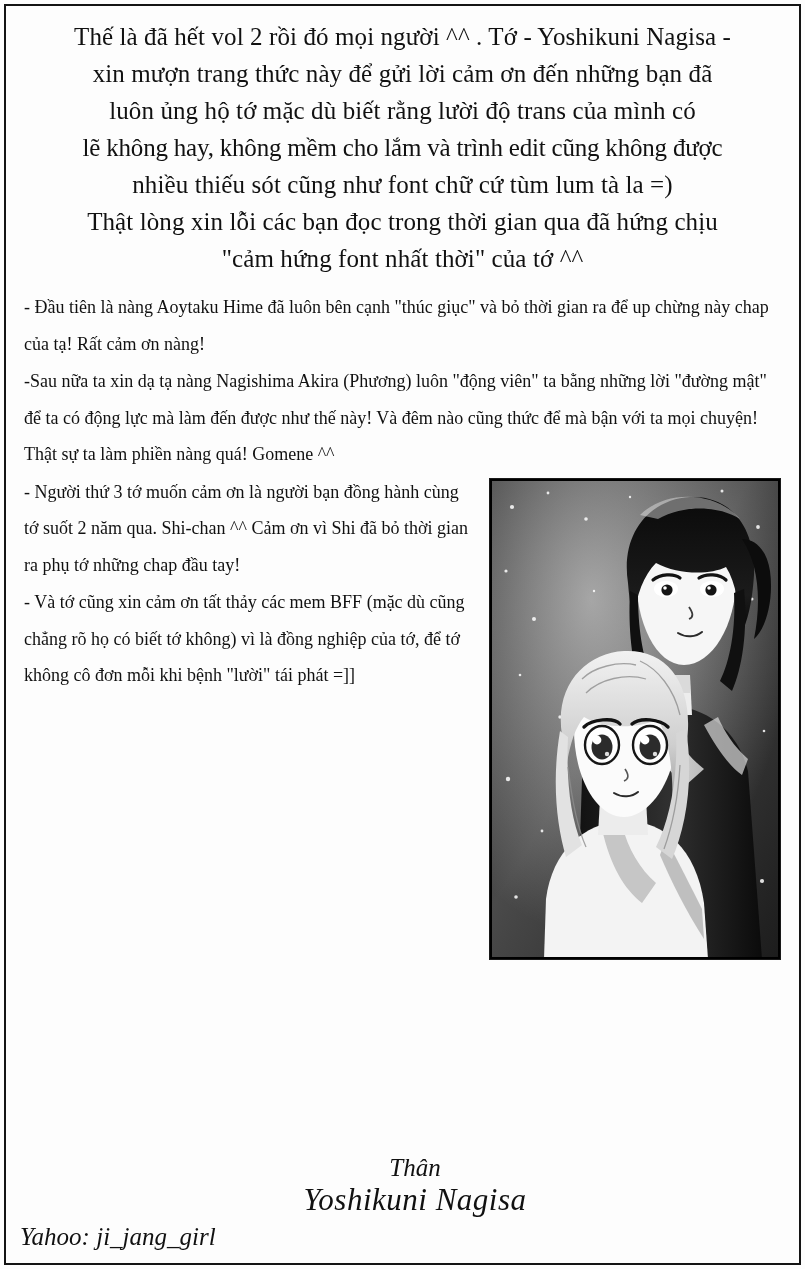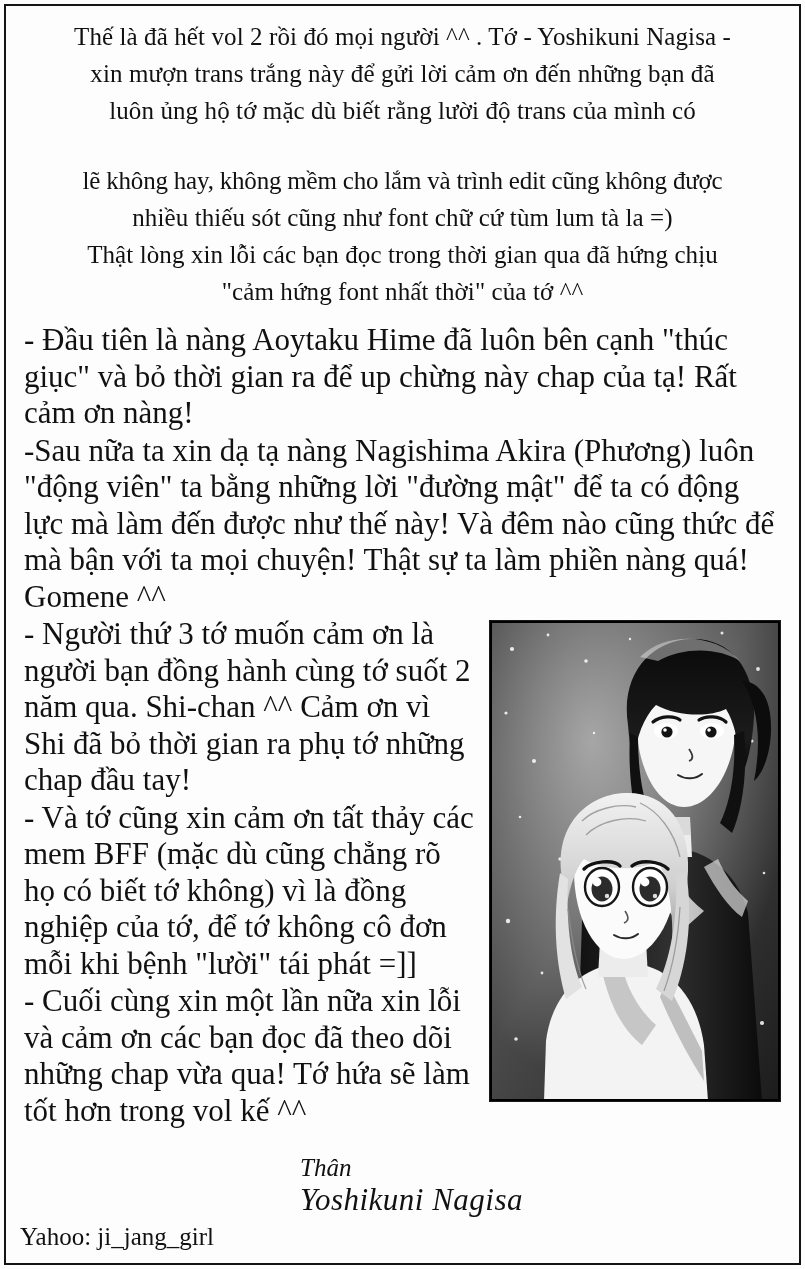--- a/index.html
+++ b/index.html
@@ -41,26 +41,25 @@
     color: #111111;
     text-align: center;
     letter-spacing: 0.1px;
   }
   .intro p {
     margin: 0;
     white-space: nowrap;
   }
   .intro .wide {
     letter-spacing: -0.2px;
-    margin-top: 33px;
   }
   .body-block {
     margin-top: 12px;
     font-family: "Liberation Serif", serif;
-    font-size: 31px;
+    font-size: 18px;
     line-height: 36.5px;
     color: #111111;
     text-align: left;
   }
   .body-block p {
     margin: 0 0 1px 0;
   }
   
   .art-figure {
     float: right;
@@ -75,55 +74,57 @@
   }
   .art-canvas {
     position: absolute;
     inset: 0;
   }
   .signature-area {
     position: absolute;
     left: 300px;
     bottom: 52px;
     width: 230px;
+    text-align: center;
     font-family: "Liberation Serif", serif;
     color: #111;
   }
   .sig-than {
     font-size: 25px;
     font-style: italic;
     line-height: 30px;
   }
   .sig-name {
     font-size: 31px;
     font-style: italic;
     line-height: 34px;
     letter-spacing: 0.5px;
   }
   .yahoo-line {
     position: absolute;
     left: 20px;
     bottom: 18px;
     font-family: "Liberation Serif", serif;
+    font-style: italic;
     font-size: 25px;
     color: #111;
   }
   .clear { clear: both; }
 </style>
 </head>
 <body>
 
 <div class="page">
   <div class="border-frame"></div>
 
   <div class="content">
 
     <div class="intro">
       <p>Thế là đã hết vol 2 rồi đó mọi người ^^ . Tớ - Yoshikuni Nagisa -</p>
-      <p>xin mượn trans trắng này để gửi lời cảm ơn đến những bạn đã</p>
+      <p>xin mượn trang thức này để gửi lời cảm ơn đến những bạn đã</p>
       <p>luôn ủng hộ tớ mặc dù biết rằng lười độ trans của mình có</p>
       <p class="wide">lẽ không hay, không mềm cho lắm và trình edit cũng không được</p>
       <p>nhiều thiếu sót cũng như font chữ cứ tùm lum tà la =)</p>
       <p>Thật lòng xin lỗi các bạn đọc trong thời gian qua đã hứng chịu</p>
       <p>"cảm hứng font nhất thời" của tớ ^^</p>
     </div>
 
     <div class="body-block">
 
       <p>- Đầu tiên là nàng Aoytaku Hime đã luôn bên cạnh "thúc giục" và bỏ thời gian ra để up chừng này chap của tạ! Rất cảm ơn nàng!</p>
@@ -259,21 +260,20 @@
             <path d="M135 290 C139 296 139 300 134 302" stroke="#555" stroke-width="1.6" fill="none"></path>
             <path d="M124 314 C132 319 142 318 148 313" stroke="#2a2a2a" stroke-width="2" fill="none" stroke-linecap="round"></path>
           </g>
 
           <rect x="1" y="1" width="288" height="478" fill="none" stroke="#000" stroke-width="2"></rect>
         </svg>
       </div>
 
       <p>- Người thứ 3 tớ muốn cảm ơn là  người bạn đồng hành cùng tớ suốt 2 năm qua. Shi-chan ^^ Cảm ơn vì Shi đã bỏ thời gian ra phụ tớ những chap đầu tay!</p>
       <p>- Và tớ cũng xin cảm ơn tất thảy các mem BFF (mặc dù cũng chẳng rõ họ có biết tớ không) vì là đồng nghiệp của tớ, để tớ không cô đơn mỗi khi bệnh "lười" tái phát =]]</p>
-      <p>- Cuối cùng xin một lần nữa xin lỗi và cảm ơn các bạn đọc đã theo dõi những chap vừa qua! Tớ hứa sẽ làm tốt hơn trong vol kế ^^</p>
 
       <div class="clear"></div>
     </div>
   </div>
 
   <div class="signature-area">
     <div class="sig-than">Thân</div>
     <div class="sig-name">Yoshikuni Nagisa</div>
   </div>
 

